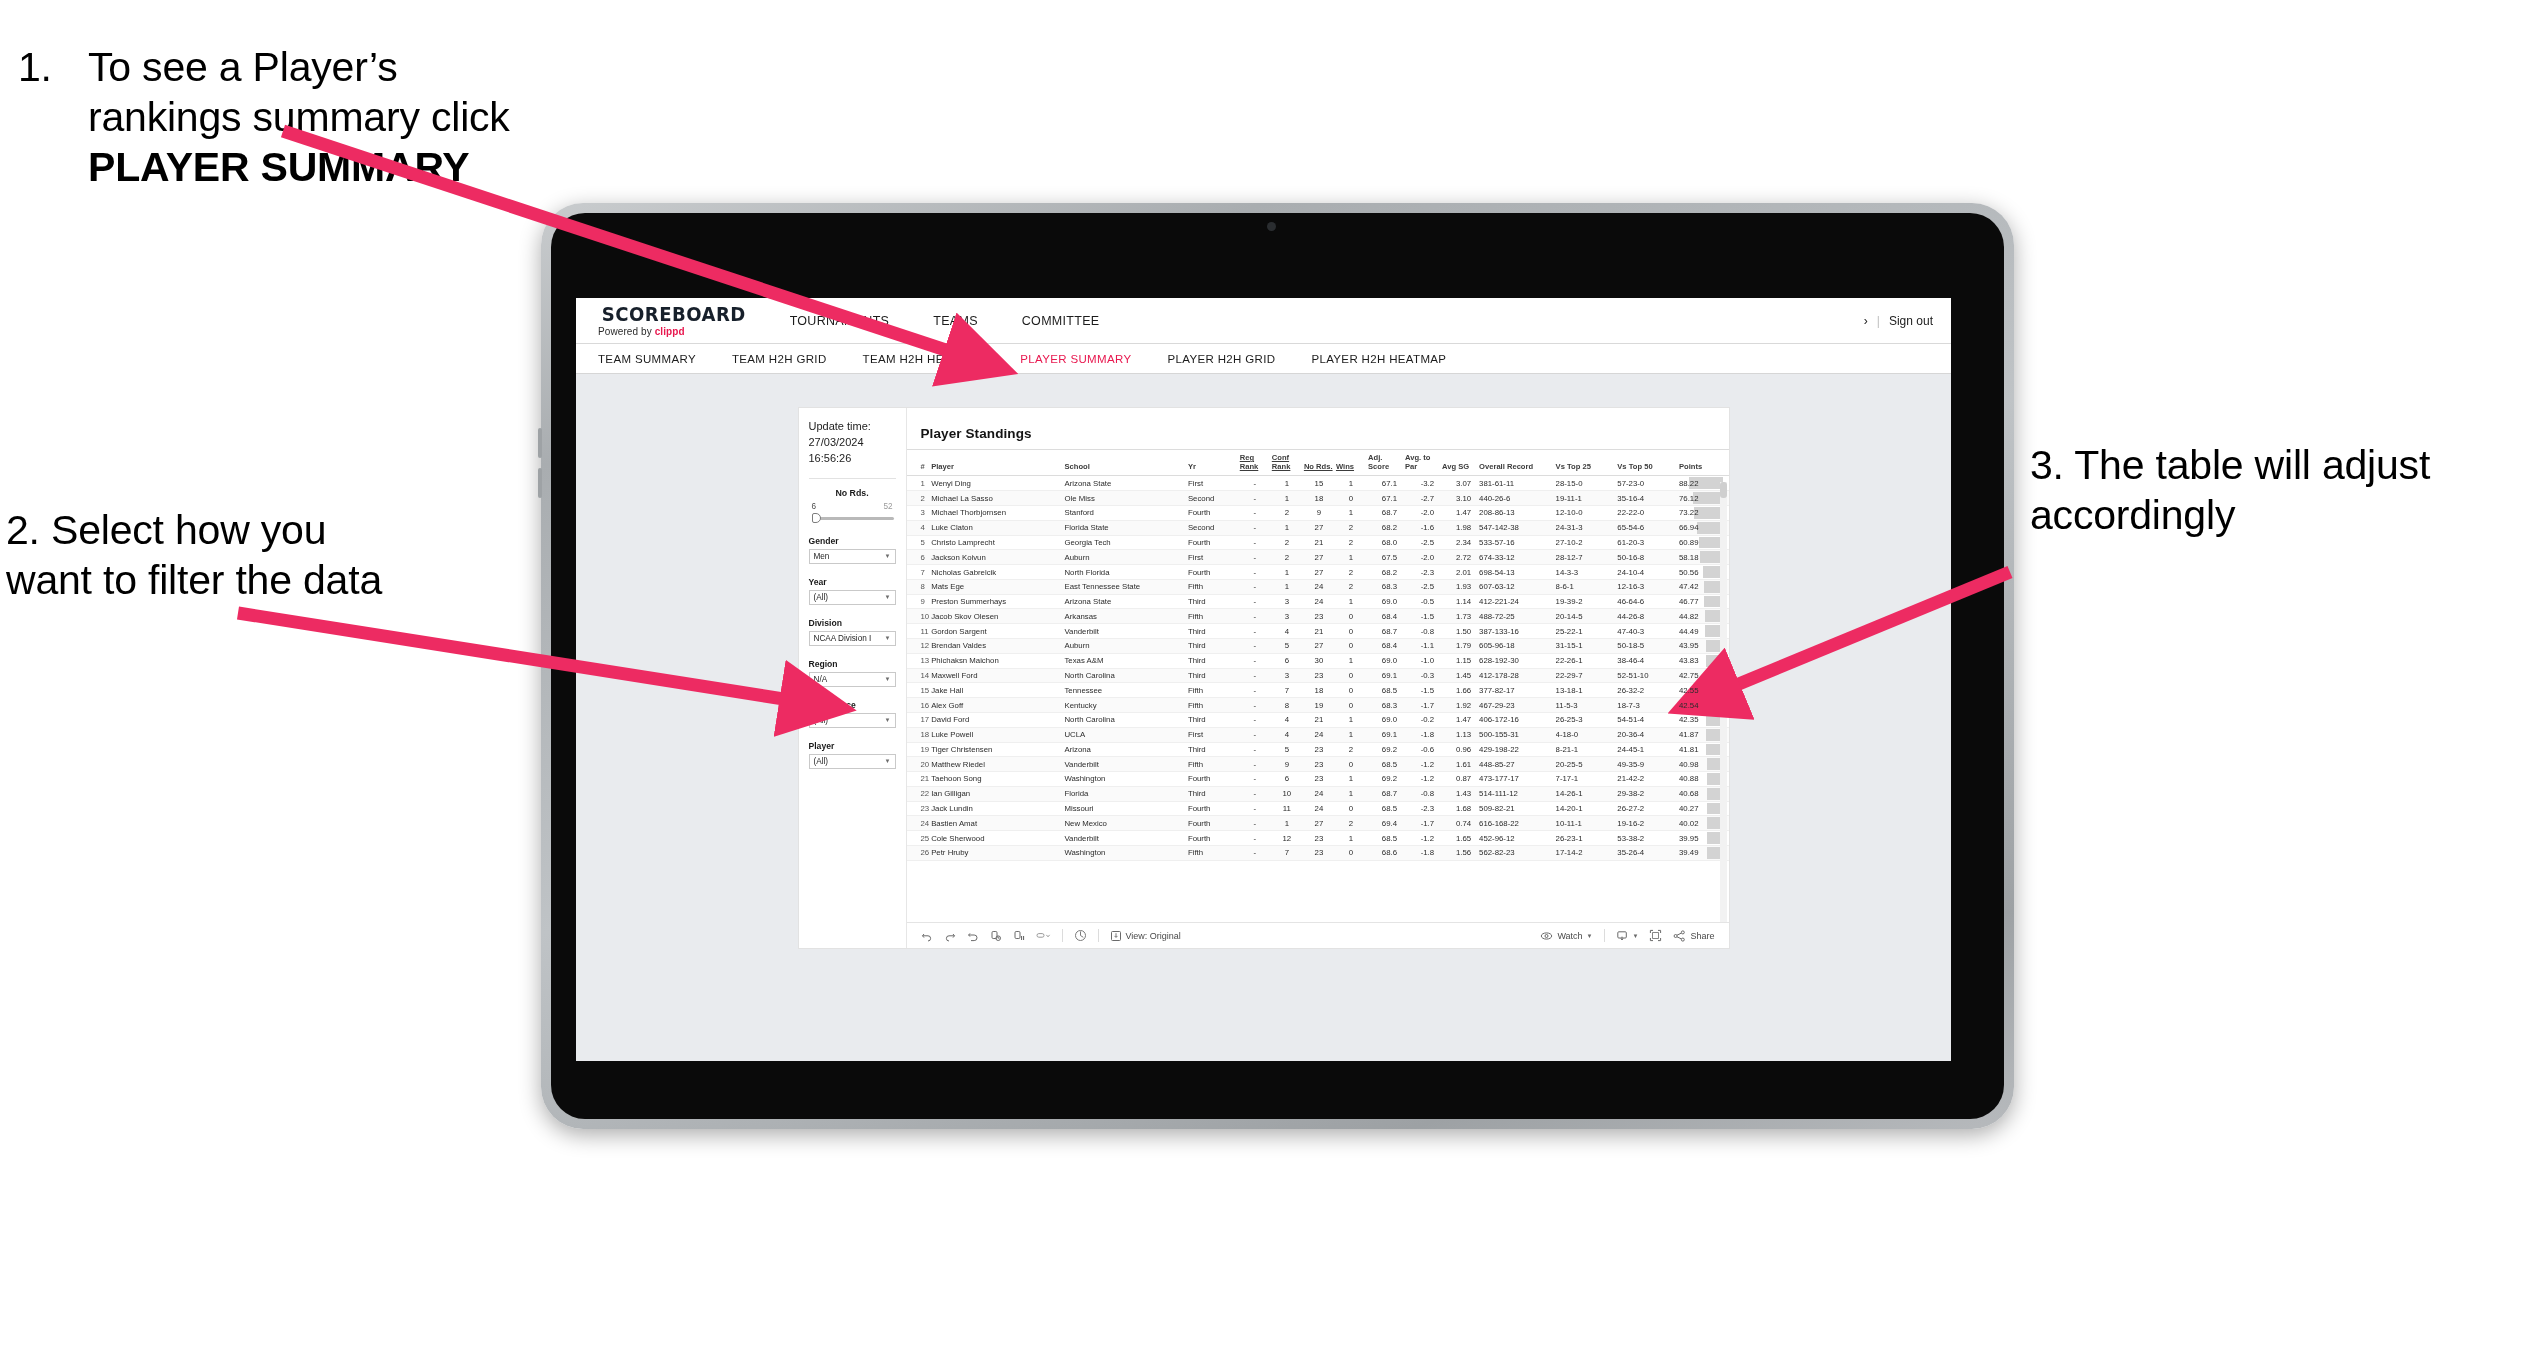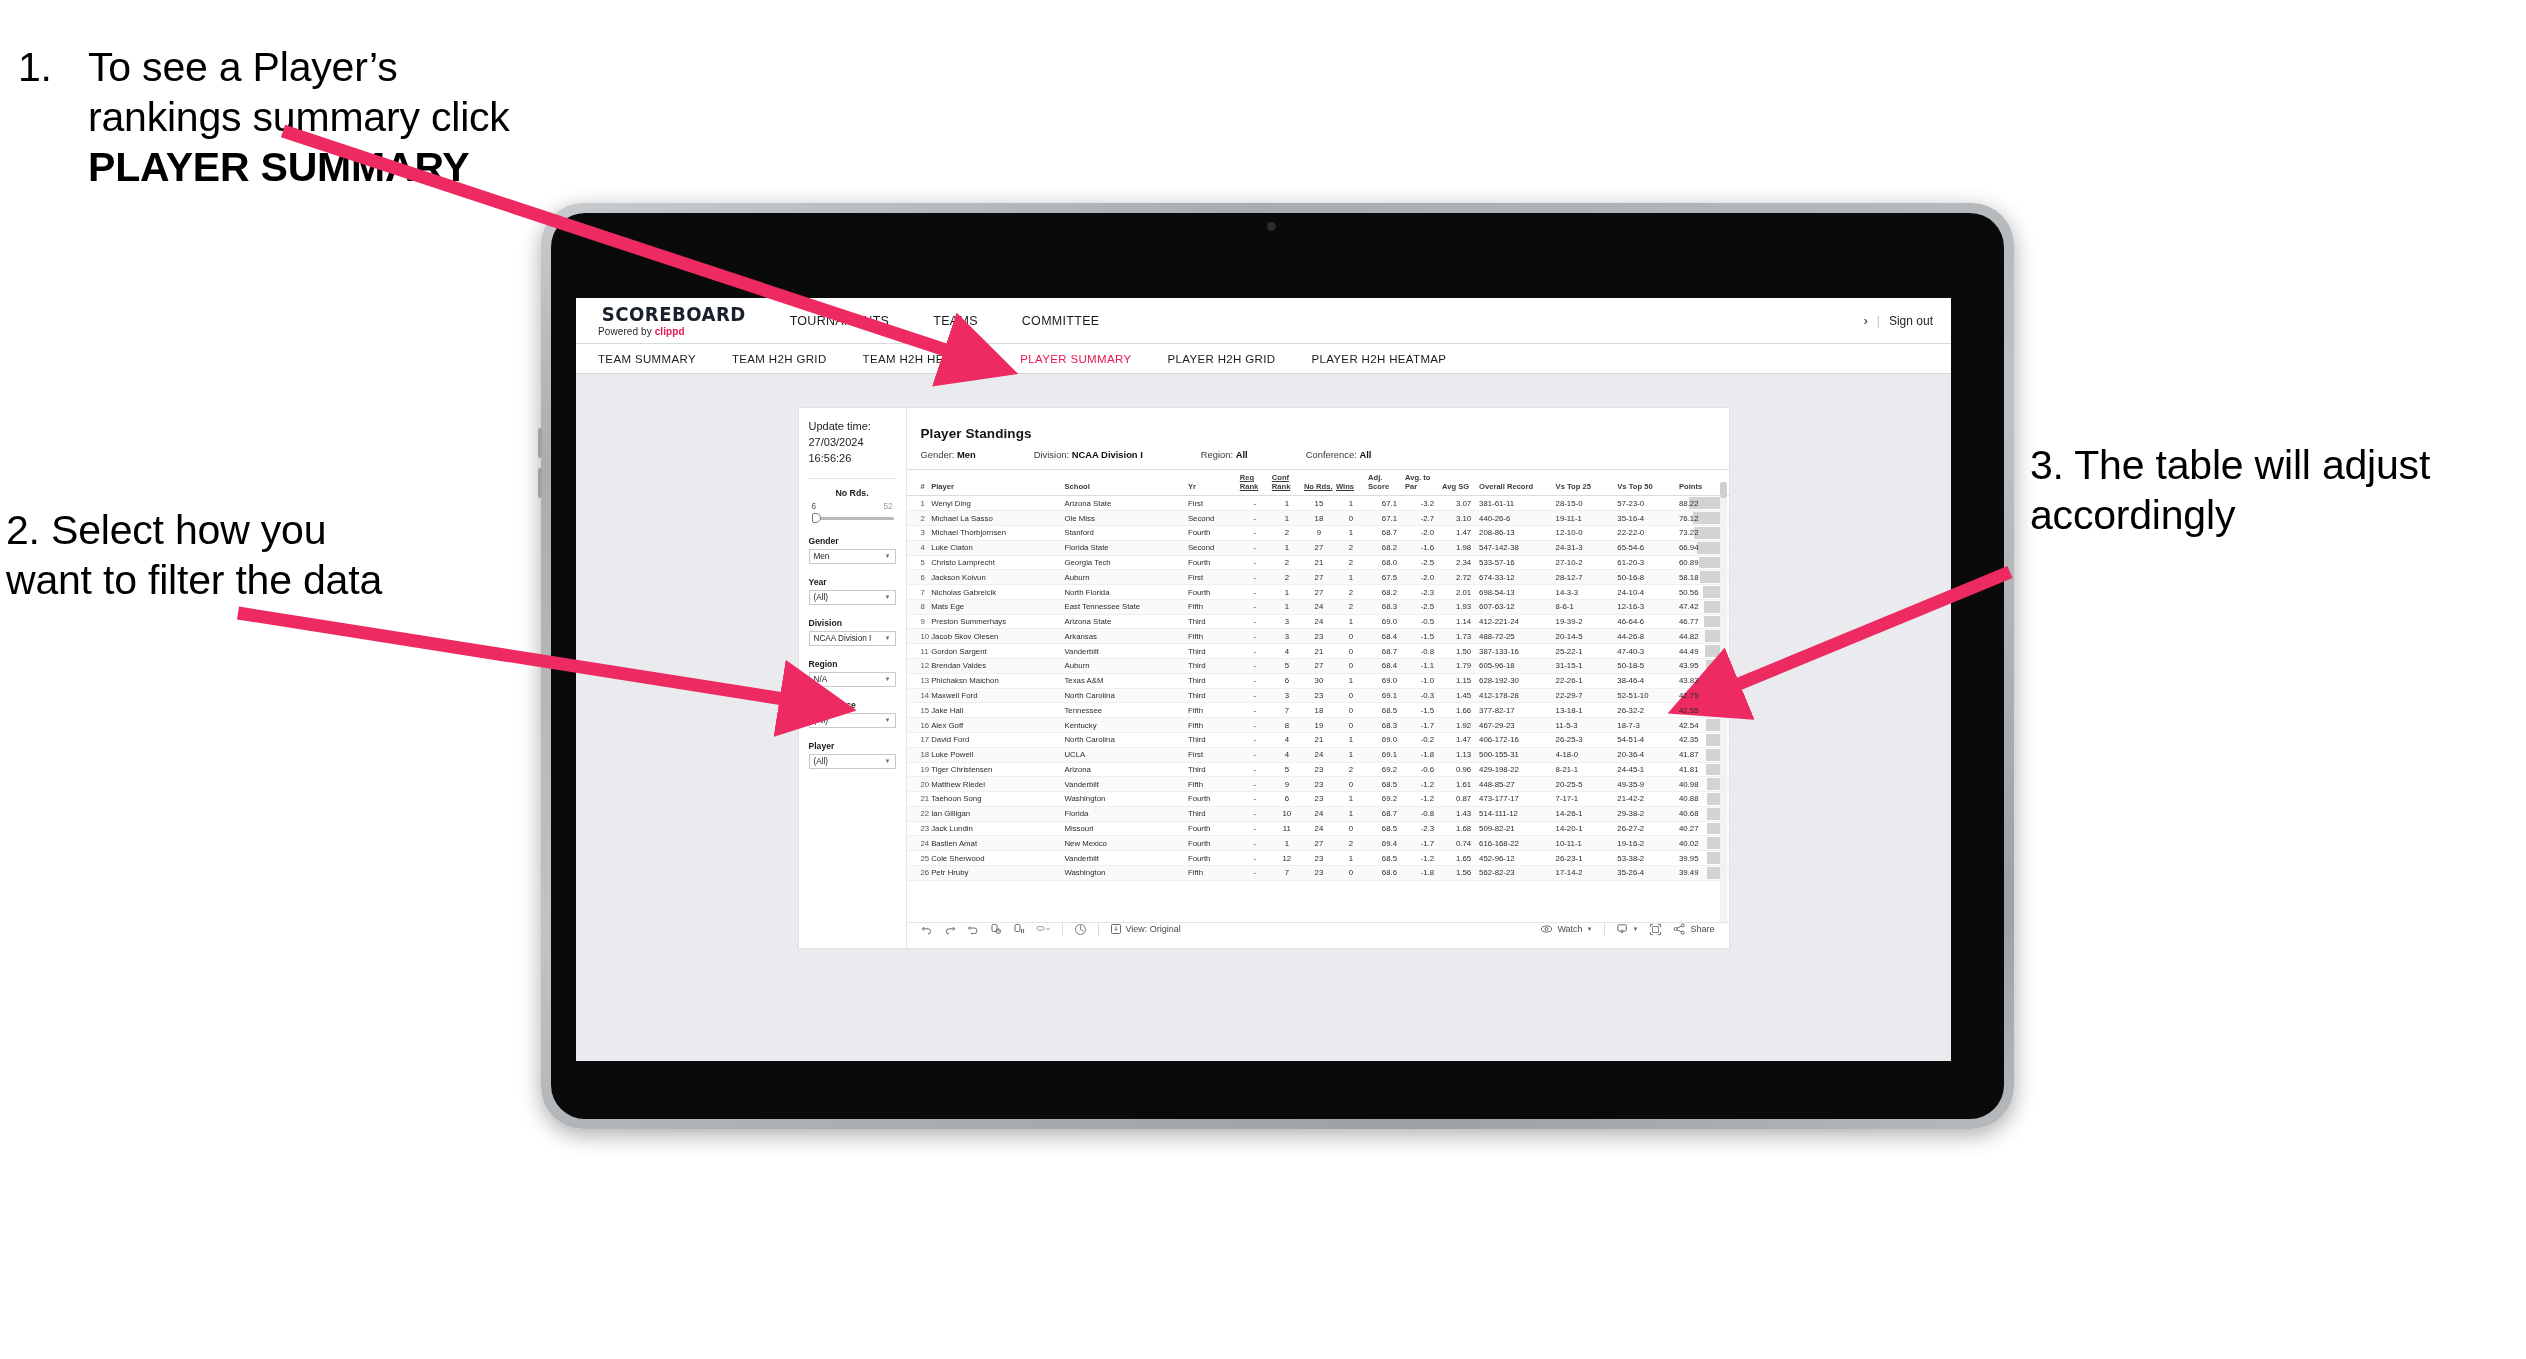--- a/index.html
+++ b/index.html
@@ -166,21 +166,21 @@
   .ptsval { position: relative; z-index: 2; }
 
   
   #vscroll { position:absolute; right: 2px; top: 74px; width: 7px; height: 440px; background:#f2f2f2; }
   #vthumb { position:absolute; right:2px; top: 74px; width:7px; height: 16px; background:#cfcfcf; border-radius:3px;}
 
   
   #tbar {
     position: absolute; left: 0; right: 0; bottom: 0; height: 26px;
     background:#fff; border-top:1px solid #e4e4e4;
-    display:flex; align-items:flex-start; padding: 0 14px; gap: 11px;
+    display:flex; align-items:center; padding: 0 14px; gap: 11px;
     font-size: 9px; color:#4a4a4a;
   }
   #tbar .grp { display:flex; align-items:center; gap: 11px; }
   #tbar .sep { width:1px; height:13px; background:#dcdcdc; }
   #tbar .spacer { flex:1; }
   #tbar .item { display:flex; align-items:center; gap:4px; cursor:default; }
   svg.ic { display:block; }
 </style>
 </head>
 <body>
@@ -301,26 +301,20 @@
             <div class="flabel">Player</div>
             <div class="fselect">
               <span>(All)</span>
               <span class="caret">▼</span>
             </div>
           </div>
         </div>
 
         <div id="tablewrap">
           <div id="ttitle">Player Standings</div>
-          <div id="tmeta">
-            <span class="m"><span>Gender:</span> <b>Men</b></span>
-            <span class="m"><span>Division:</span> <b>NCAA Division I</b></span>
-            <span class="m"><span>Region:</span> <b>All</b></span>
-            <span class="m"><span>Conference:</span> <b>All</b></span>
-          </div>
 
           <table>
             <thead>
               <tr>
                 <th class="c-num">#</th>
                 <th class="c-play">Player</th>
                 <th class="c-sch">School</th>
                 <th class="c-yr">Yr</th>
                 <th class="c-rr">Reg Rank</th>
                 <th class="c-cr">Conf Rank</th>

